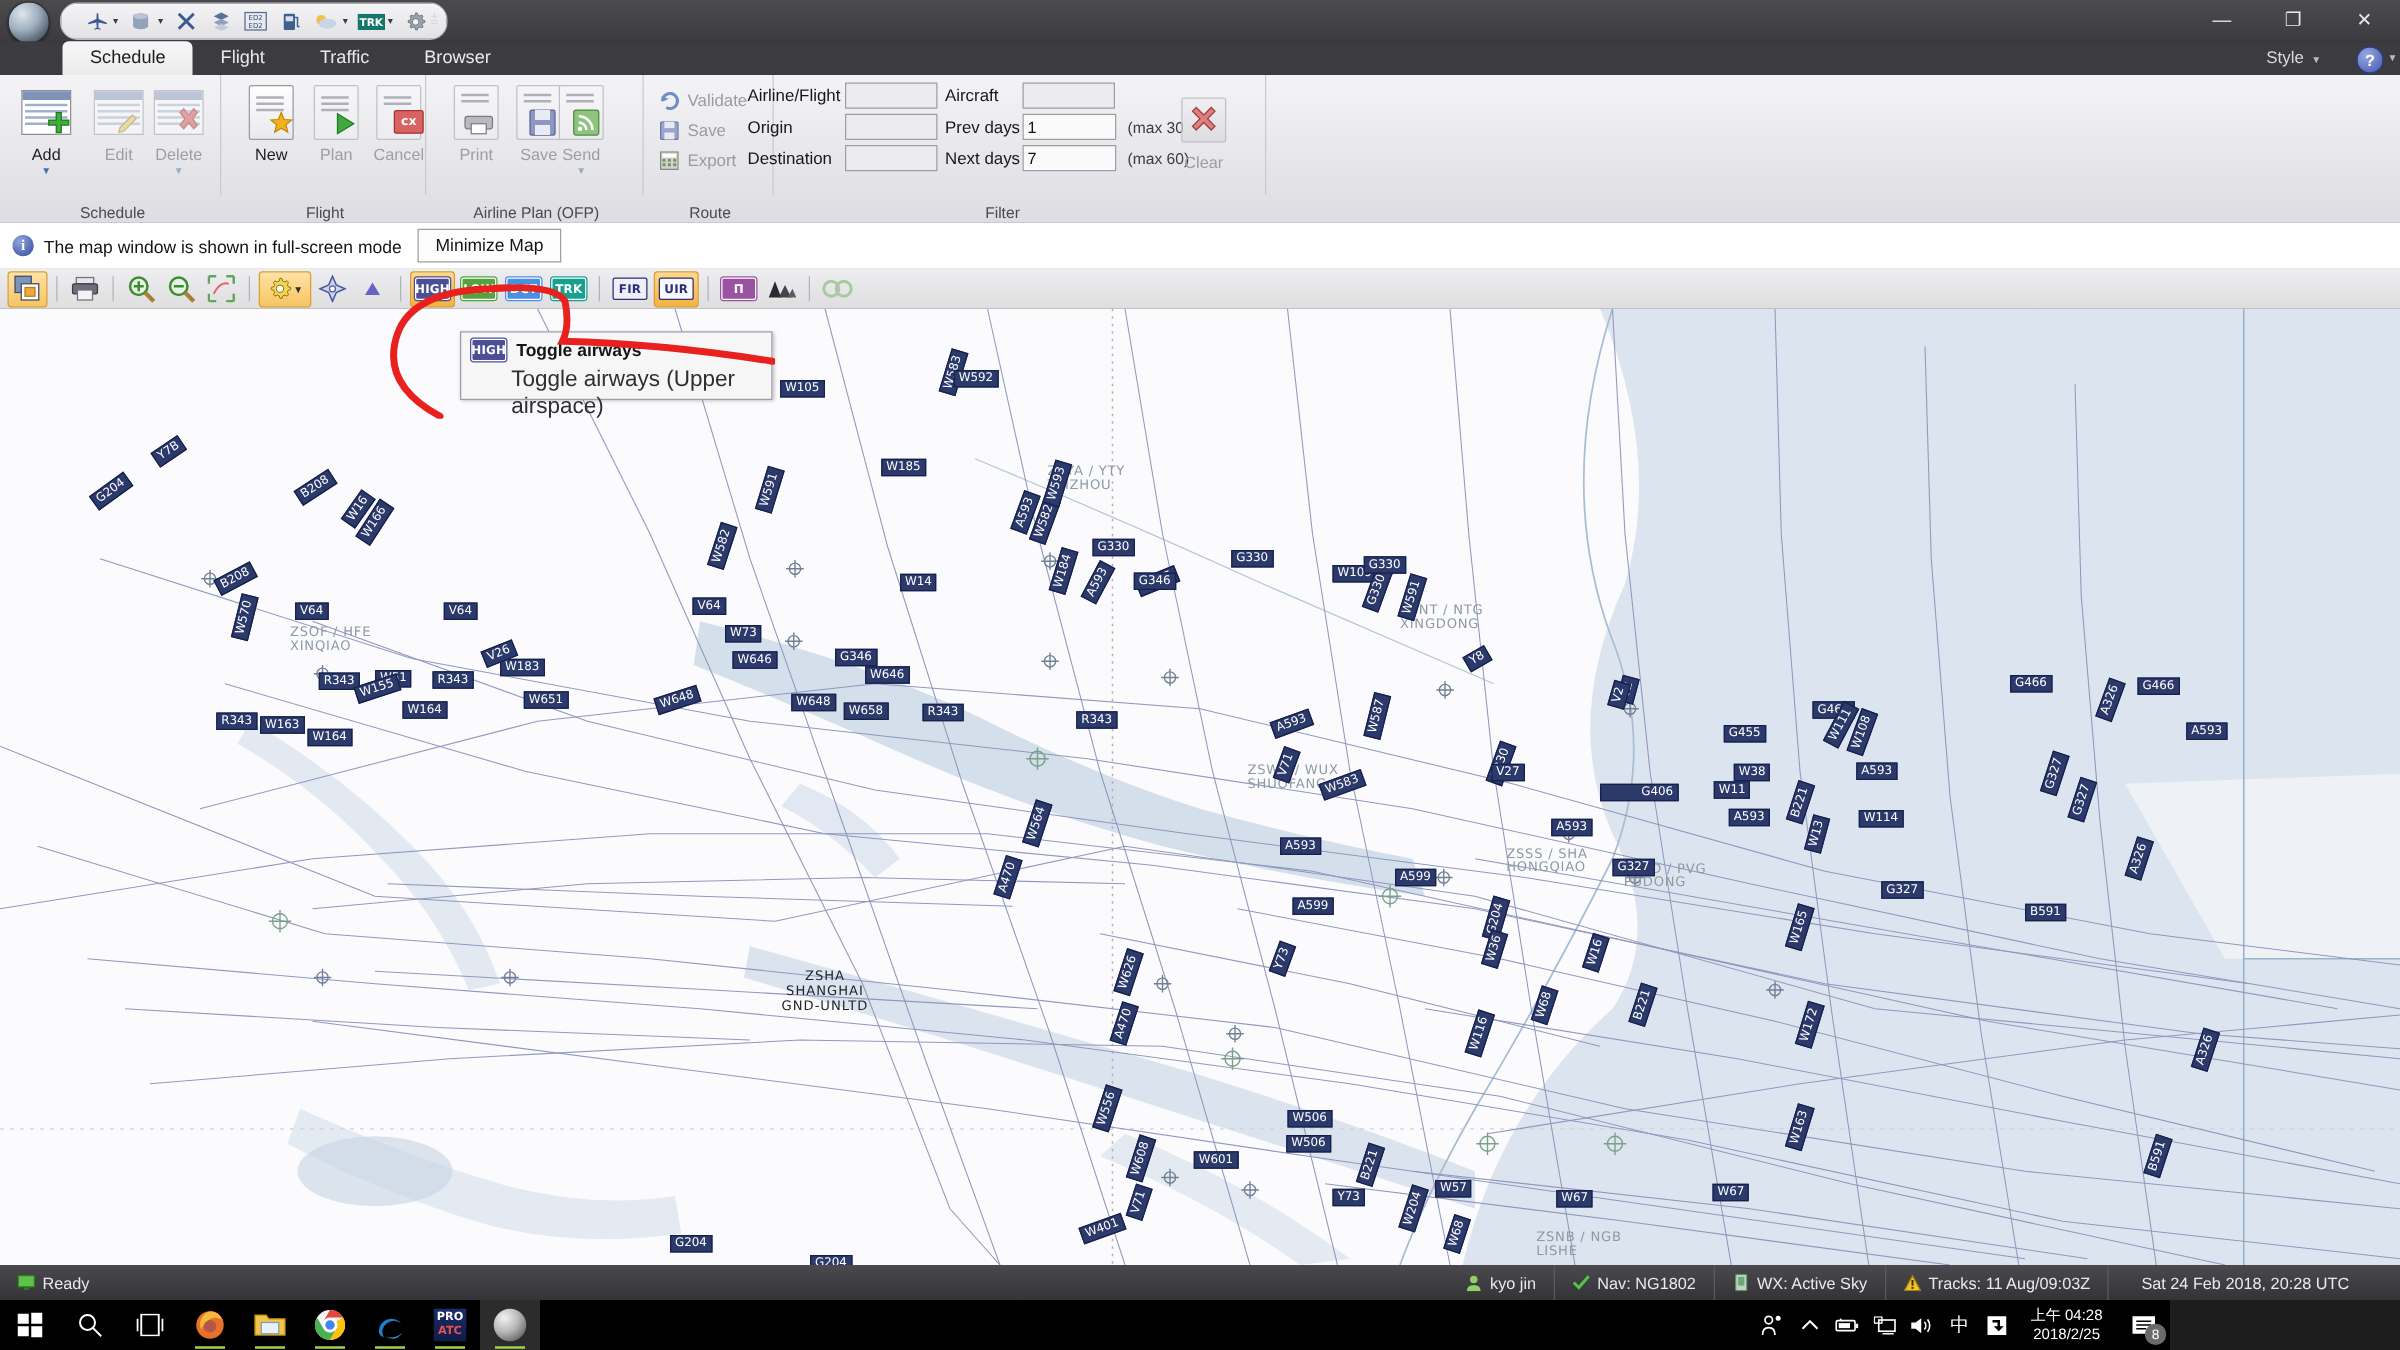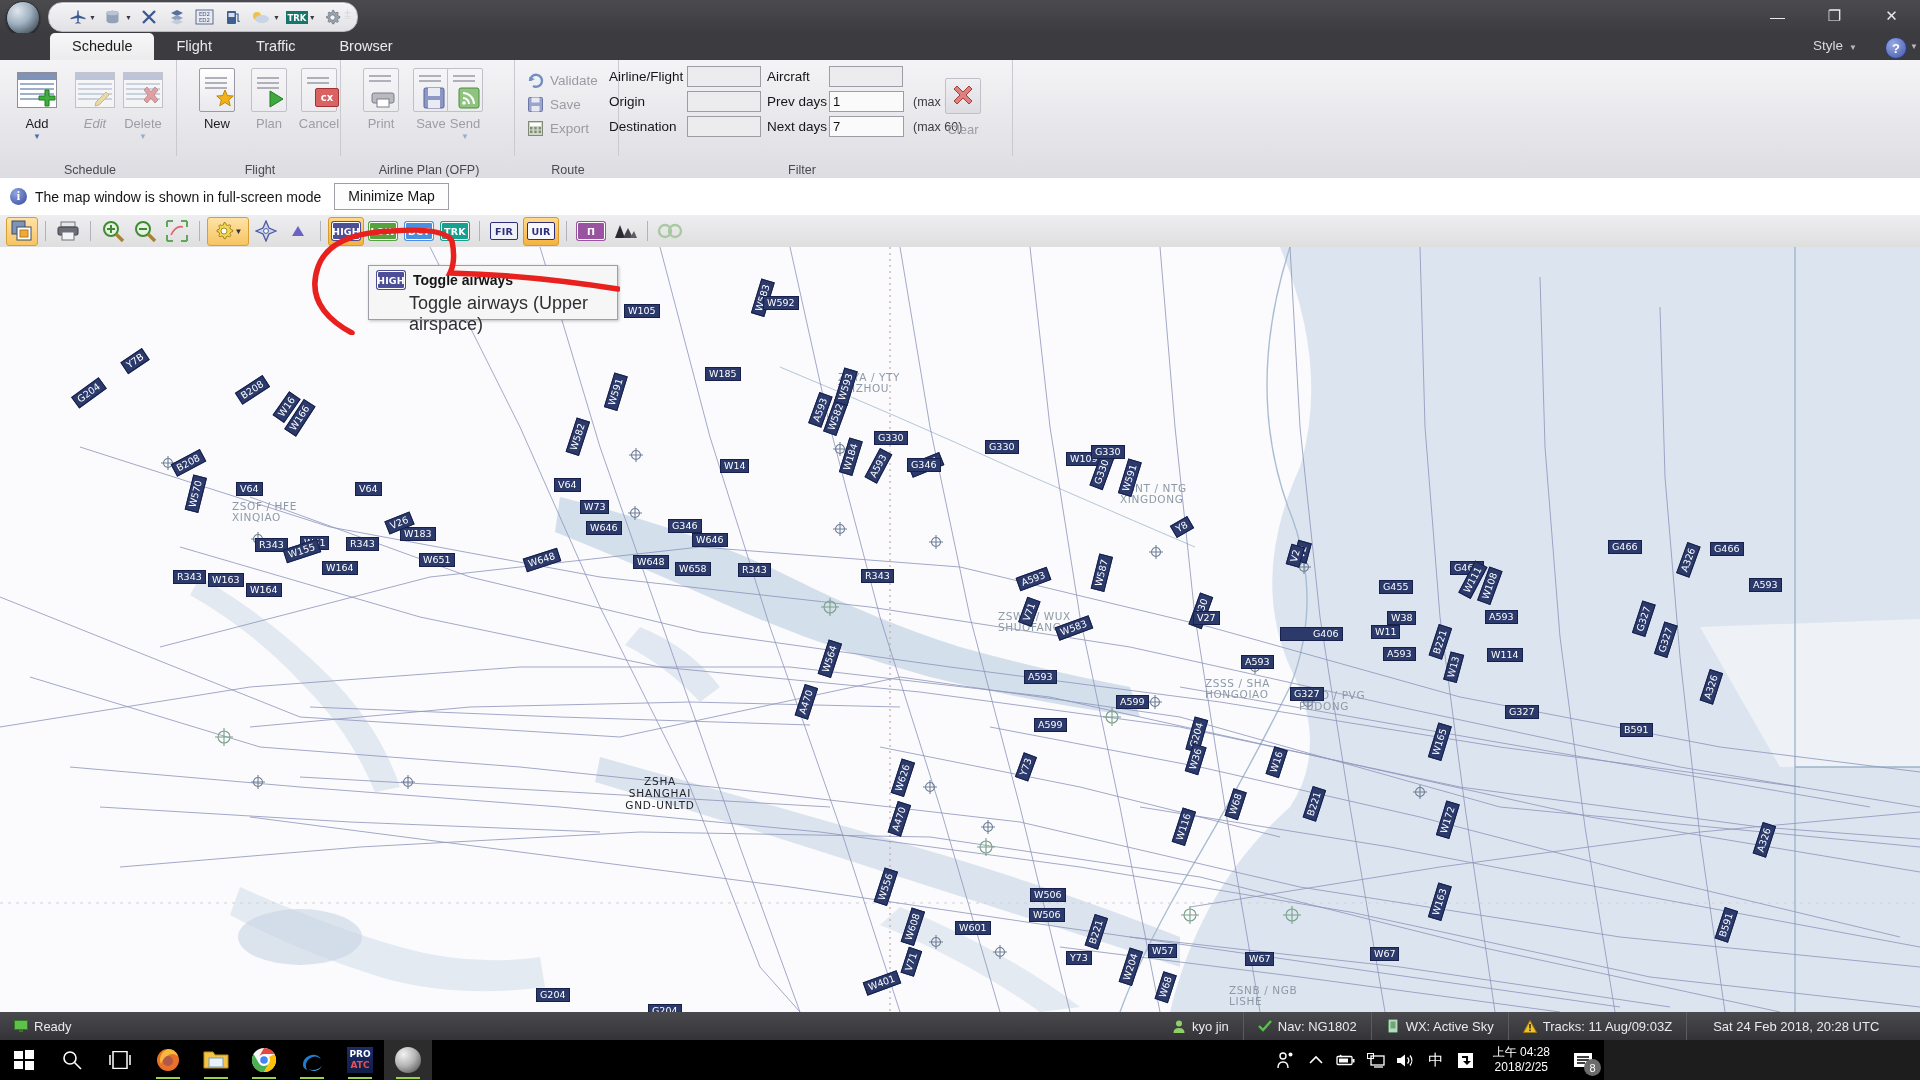--- a/index.html
+++ b/index.html
@@ -98,21 +98,21 @@
   
   .annot{position:absolute;left:280px;top:215px;pointer-events:none;}
 
   
   .status{position:absolute;left:0;top:1012px;width:1920px;height:28px;background:linear-gradient(#4a4a4e,#343438);display:flex;align-items:center;}
   .stitem{display:flex;align-items:center;height:28px;padding:0 14px;color:#e9e9ee;font-size:13px;border-right:1px solid #5a5a60;}
   .stitem:first-child{border-right:none;}
   .stico{width:14px;height:14px;margin-right:6px;display:flex;align-items:center;justify-content:center;font-size:12px;}
 
   
-  .taskbar{position:absolute;left:0;top:1040px;width:1604px;height:40px;background:#000;display:flex;align-items:center;}
+  .taskbar{position:absolute;left:0;top:1040px;width:1736px;height:40px;background:#000;display:flex;align-items:center;}
   .tbico{width:48px;height:40px;display:flex;align-items:center;justify-content:center;position:relative;}
   .tbico.run::after{content:"";position:absolute;bottom:1px;left:12px;width:24px;height:2px;background:#9ad24e;}
   .tbico.act{background:#2c2c2c;}
   .tray{position:absolute;right:0;top:0;height:40px;display:flex;align-items:center;}
   .trayi{width:30px;height:40px;display:flex;align-items:center;justify-content:center;color:#fff;font-size:14px;}
   .clock{color:#fff;font-size:12px;line-height:15px;text-align:center;padding:0 12px;}
   .notif{width:42px;height:40px;display:flex;align-items:center;justify-content:center;position:relative;color:#fff;}
   .badge{position:absolute;right:3px;bottom:4px;width:17px;height:17px;border-radius:50%;background:#6b6b6b;color:#fff;
          font-size:11px;display:flex;align-items:center;justify-content:center;}
 </style>
@@ -219,21 +219,21 @@
               <div class="r" style="top:20px"></div>
               <div class="r" style="top:25px"></div>
             <svg style="position:absolute;left:18px;top:14px" width="22" height="22" viewBox="0 0 22 22">
                 <path d="M9 3h4v6h6v4h-6v6h-4v-6H3V9h6z" fill="#3fae3f" stroke="#1e7a1e"></path>
               </svg>
             </div>
         </div>
         <div class="lbl">Add</div>
         <div class="drop">▼</div>
       </div>
-      <div class="bigbtn dis" style="left:60px;font-style:italic;">
+      <div class="bigbtn dis" style="left:60px;">
         <div class="ico">
           <div class="gridico dim">
               <div class="hdr"></div>
               <div class="r" style="top:10px"></div>
               <div class="r" style="top:15px"></div>
               <div class="r" style="top:20px"></div>
               <div class="r" style="top:25px"></div>
             <svg style="position:absolute;left:16px;top:12px" width="22" height="22" viewBox="0 0 22 22">
                 <path d="M4 17 L14 7 L17 10 L7 20 L3 21z" fill="#e8c349" stroke="#9a7d1d"></path>
               </svg>
@@ -382,21 +382,21 @@
                 <rect x="10.6" y="9.6" width="2.4" height="2.4" fill="#7f8a77"></rect>
               </svg>
           </span>
           <span>Export</span>
         </div>
       </div>
       <div class="glabel">Route</div>
     </div>
 
     <div class="rgroup" style="left:592px;width:420px;">
-      <div class="filtgrid" style="left:17px;">
+      <div class="filtgrid" style="left:6px;">
         <div class="fr">
           <span class="flabel">Airline/Flight</span>
           <input class="ftxt" value="" style="">
           <span class="flabel" style="width:62px">Aircraft</span>
           <input class="ftxt" value="" style="">
         </div>
         <div class="fr">
           <span class="flabel">Origin</span>
           <input class="ftxt" value="" style="">
           <span class="flabel" style="width:62px">Prev days</span>

